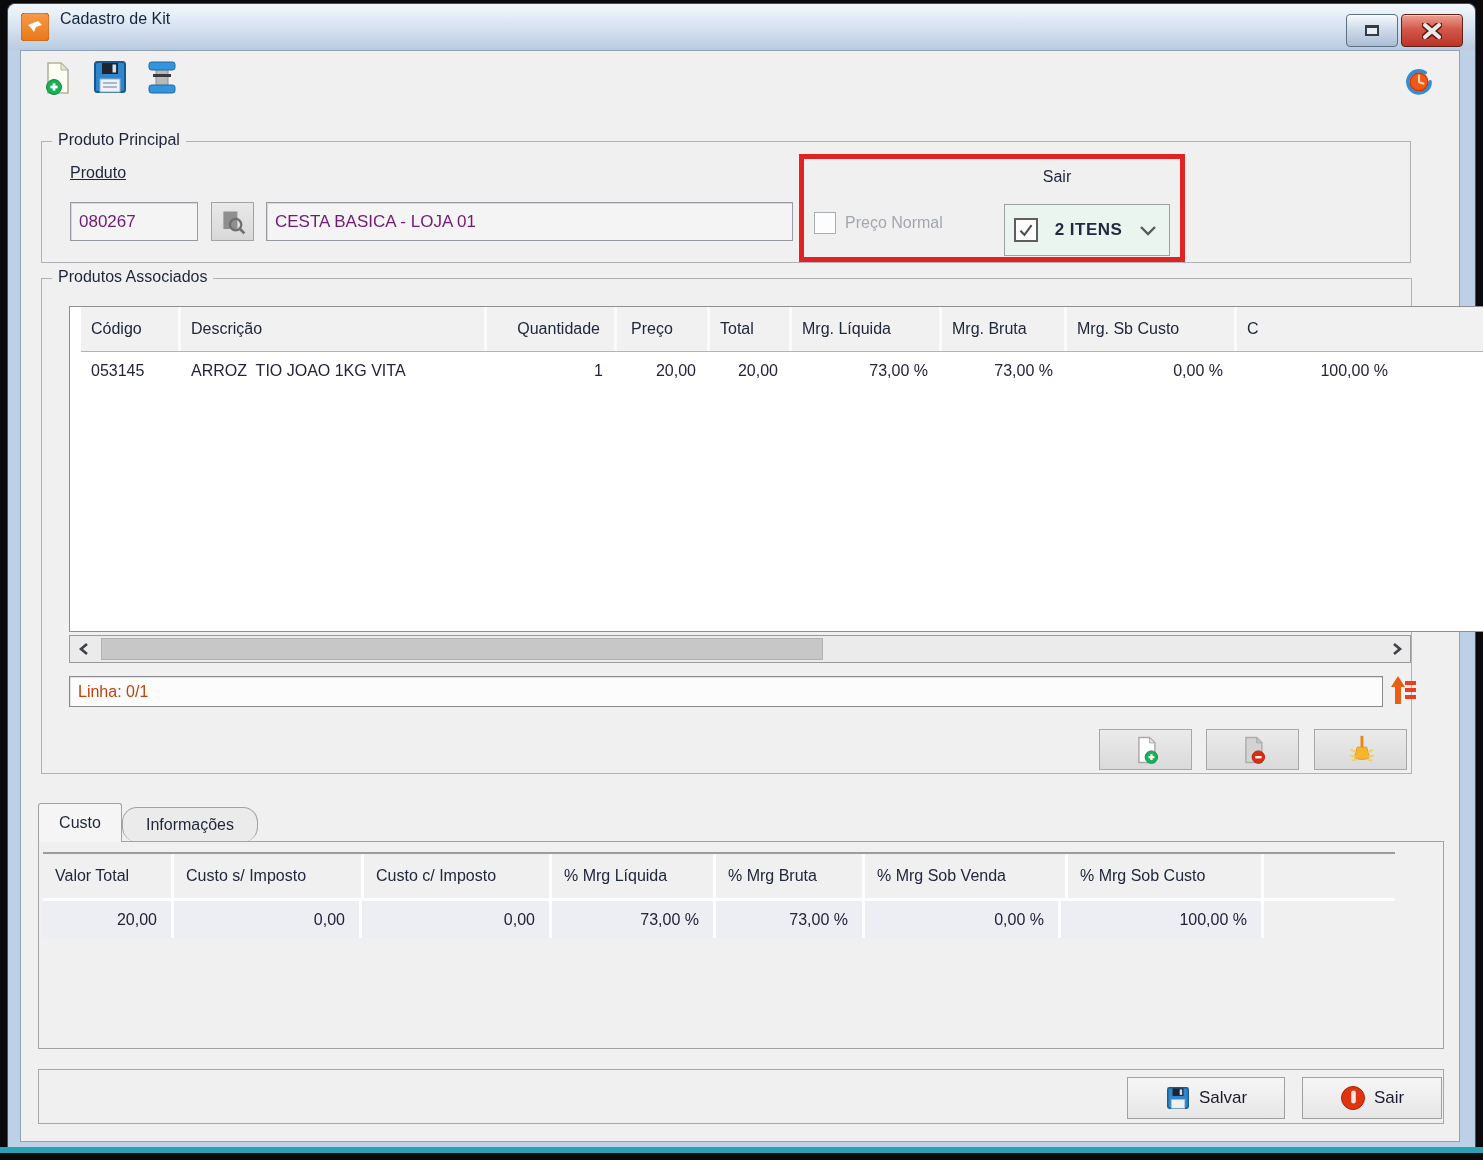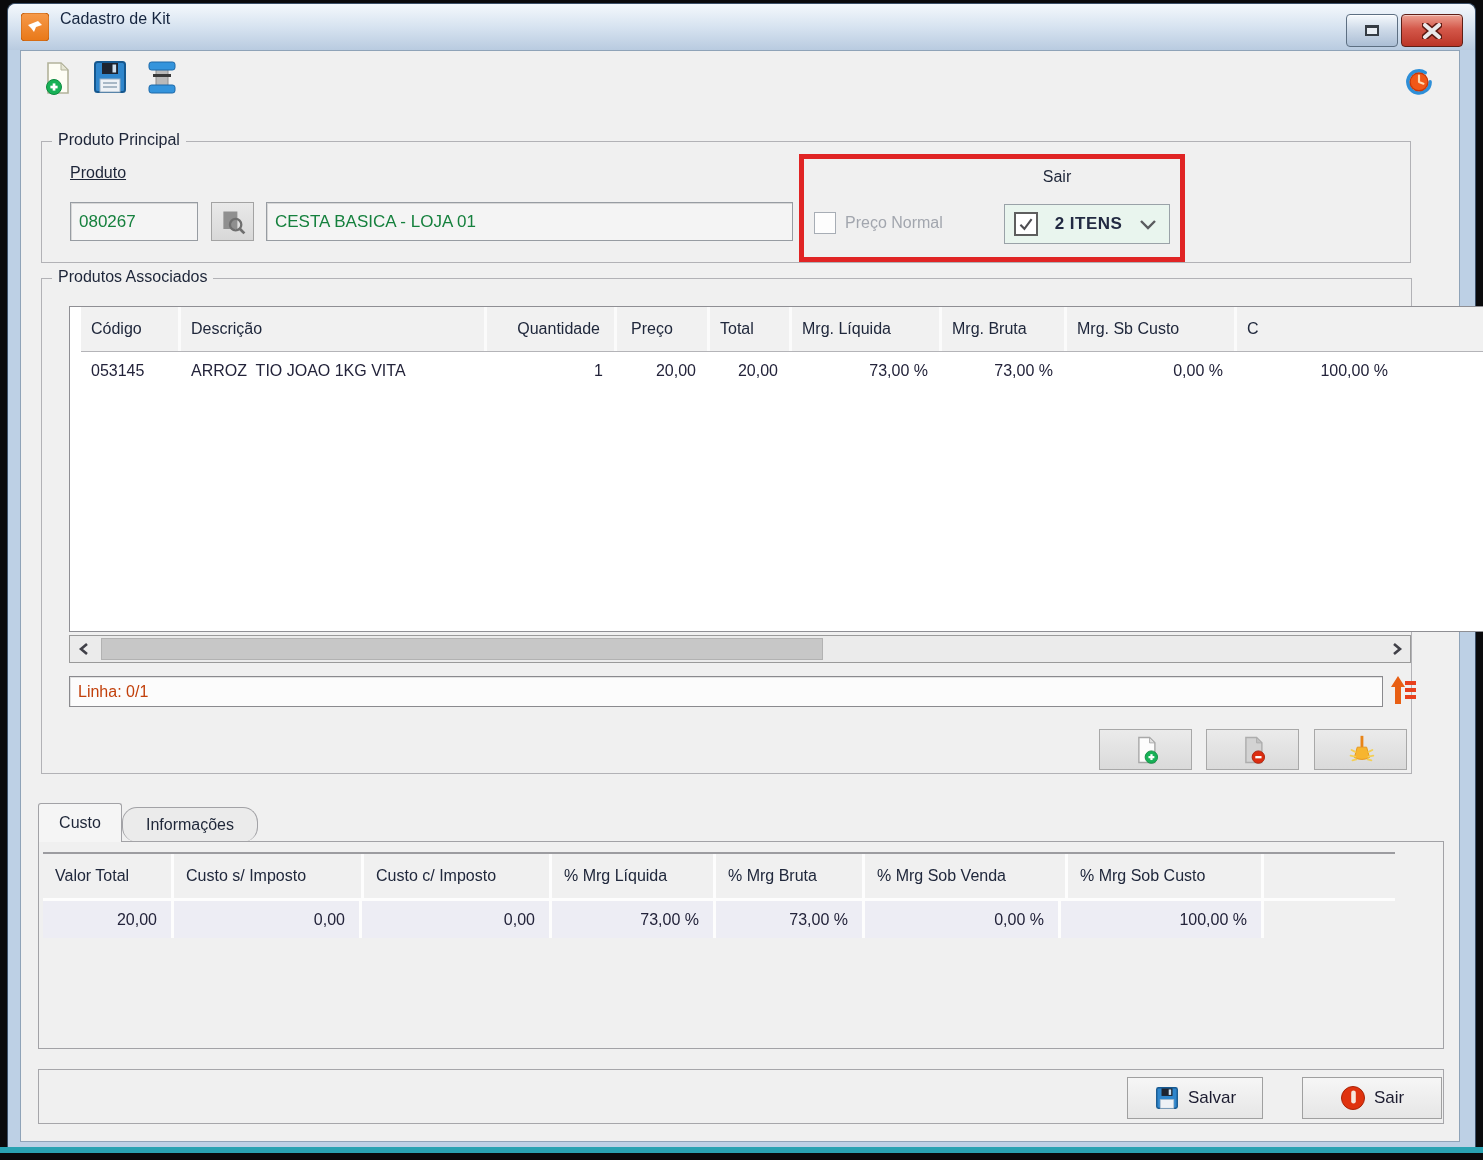--- a/index.html
+++ b/index.html
@@ -27,21 +27,21 @@
 
   
   .toolbtn { width:38px; height:38px; display:flex; align-items:center; justify-content:center; }
 
   
   .group { border:1px solid #b2b2b6; background:#f0f0f0; }
   .legend { position:absolute; left:10px; top:-11px; background:#f0f0f0; padding:0 6px;
             font-size:16px; color:#1d2538; }
 
   .field { background:#f4f4f4; border:1px solid #979ca2; box-shadow: inset 1px 1px 0 #d7d7d7;
-           display:flex; align-items:center; padding:0 8px; font-size:17px; color:#15803d; }
+           display:flex; align-items:center; padding:0 8px; font-size:17px; color:#701a75; }
   .gbtn  { background:linear-gradient(#e9e9e9,#d8d8d8); border:1px solid #a3a3a3;
            display:flex; align-items:center; justify-content:center; }
 
   .annotation { border:5px solid #e02424; z-index:6; pointer-events:none; }
 
   .cb { background:#fdfdfd; border:1px solid #a7adb5; }
   .disabled-label { font-size:16px; color:#a2a6ae; }
 
   .combo { background:#e9f5ee; border:1px solid #9aa2a8; display:flex; align-items:center; }
   .combo-cb { width:24px; height:24px; background:#fff; border:2px solid #5e5e5e; margin-left:9px;
@@ -175,21 +175,21 @@
           </svg>
         </div>
         <div class="abs field" style="left:224px; top:60px; width:527px; height:39px;">CESTA BASICA - LOJA 01</div>
 
         <div class="abs annotation" style="left:757px; top:12px; width:386px; height:108px;"></div>
 
         <div class="abs cb" style="left:772px; top:70px; width:22px; height:22px;"></div>
         <span class="abs disabled-label" style="left:803px; top:72px;">Preço Normal</span>
 
         <span class="abs" style="left:940px; top:26px; width:150px; text-align:center; font-size:16px; color:#1d2538;">Sair</span>
-        <div class="abs combo" style="left:962px; top:62px; width:166px; height:40px;">
+        <div class="abs combo" style="left:962px; top:62px; width:166px; height:52px;">
           <div class="combo-cb">
             <svg width="16" height="16" viewBox="0 0 20 20">
               <polyline points="3,11 8,16 17,4" fill="none" stroke="#4e4e52" stroke-width="2.6"></polyline>
             </svg>
           </div>
           <span class="combo-val">2 ITENS</span>
           <svg width="18" height="12" viewBox="0 0 18 12" style="margin-right:12px;">
             <polyline points="2,3 9,10 16,3" fill="none" stroke="#5a5a5e" stroke-width="2.4"></polyline>
           </svg>
         </div>
@@ -299,21 +299,21 @@
             <div class="td" style="width:190px;">0,00</div>
             <div class="td" style="width:164px;">73,00 %</div>
             <div class="td" style="width:149px;">73,00 %</div>
             <div class="td" style="width:196px;">0,00 %</div>
             <div class="td" style="width:203px;">100,00 %</div>
           </div>
         </div>
       </div>
 
       <div class="abs panel" style="left:17px; top:1018px; width:1406px; height:55px;">
-        <div class="abs footbtn" style="left:1088px; top:7px; width:136px; height:42px;">
+        <div class="abs footbtn" style="left:1088px; top:7px; width:158px; height:42px;">
           <svg width="26" height="26" viewBox="0 0 38 38">
             <rect x="4" y="4" width="30" height="30" rx="2.5" fill="#2f86cc" stroke="#16588f" stroke-width="2"></rect>
             <rect x="11" y="5" width="16" height="11" fill="#1d2430"></rect>
             <rect x="21.5" y="6.5" width="3.6" height="8" fill="#cfe0ee"></rect>
             <rect x="9" y="21" width="20" height="13" fill="#eef2f6" stroke="#9ab0c4"></rect>
           </svg>
           <span>Salvar</span>
         </div>
         <div class="abs footbtn" style="left:1263px; top:7px; width:140px; height:42px;">
           <svg width="26" height="26" viewBox="0 0 26 26">

